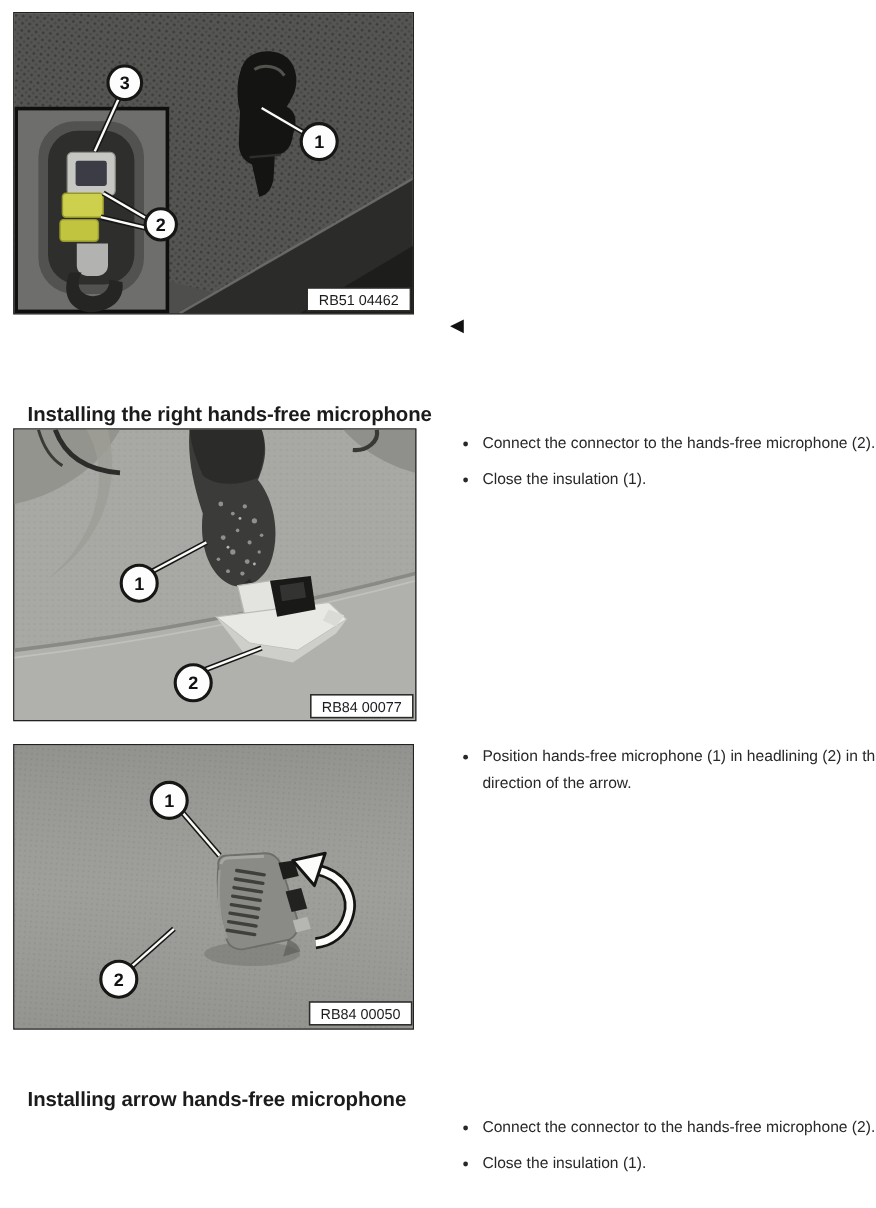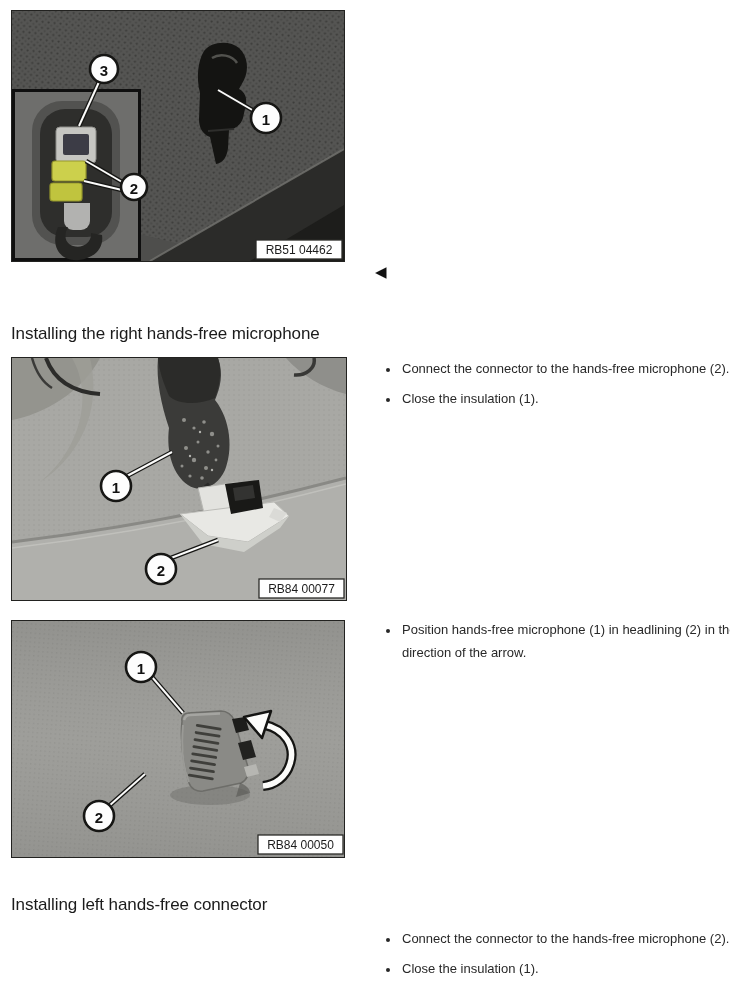--- a/index.html
+++ b/index.html
@@ -6,21 +6,21 @@
   .page {
     position:relative; width:730px; height:1007px; background:#ffffff;
     font-family:"Liberation Sans", sans-serif; overflow:hidden;
   }
   .fig {
     position:absolute; margin:0; border:1px solid #222220; background:#888;
     line-height:0;
   }
   .fig svg { display:block; }
   h2.sec {
-    position:absolute; left:11px; margin:0; font-size:17px; font-weight:400;
+    position:absolute; left:11px; margin:12px; font-size:17px; font-weight:700;
     color:#1b1b1b; letter-spacing:-0.1px; white-space:nowrap;
   }
   .marker {
     position:absolute; left:375px; top:264px; font-size:15px; color:#111;
     line-height:1;
   }
   ul.bullets {
     position:absolute; left:381px; width:342px; margin:0;
     padding:0 0 0 19px; list-style:disc; color:#282828;
     font-size:13px; line-height:1.8;
@@ -247,20 +247,20 @@
         <rect class="code-box" x="246" y="214" width="85" height="19"></rect>
         <text class="fig-code" x="288.5" y="224" text-anchor="middle" dominant-baseline="central">RB84 00050</text>
       </g>
     </svg>
   </figure>
 
   <ul class="bullets" style="top:618px;">
     <li>Position hands-free microphone (1) in headlining (2) in the direction of the arrow.</li>
   </ul>
 
-  <h2 class="sec" style="top:895px;">Installing left hands-free connector</h2>
+  <h2 class="sec" style="top:895px;">Installing arrow hands-free microphone</h2>
 
   <ul class="bullets" style="top:927px;">
     <li>Connect the connector to the hands-free microphone (2).</li>
     <li>Close the insulation (1).</li>
   </ul>
 
 </div>
 
 </body></html>

